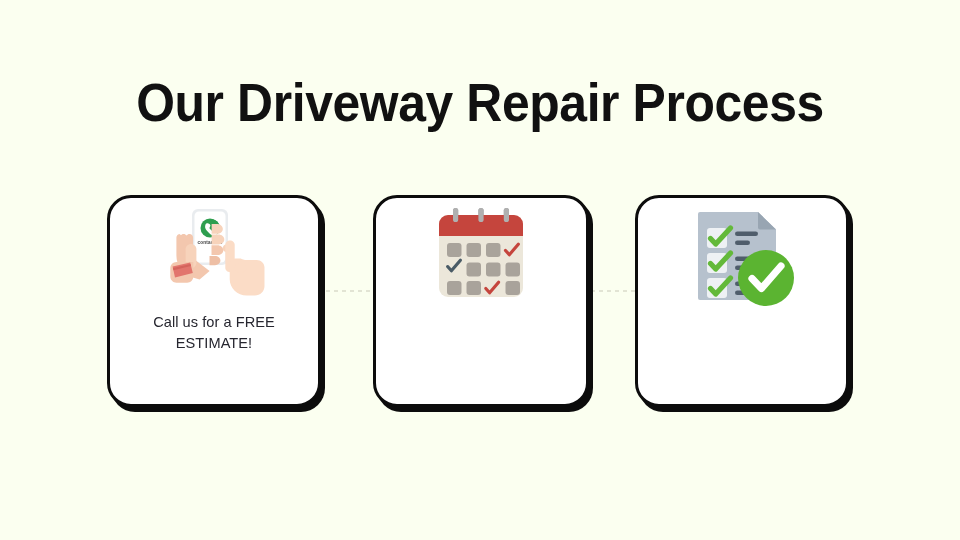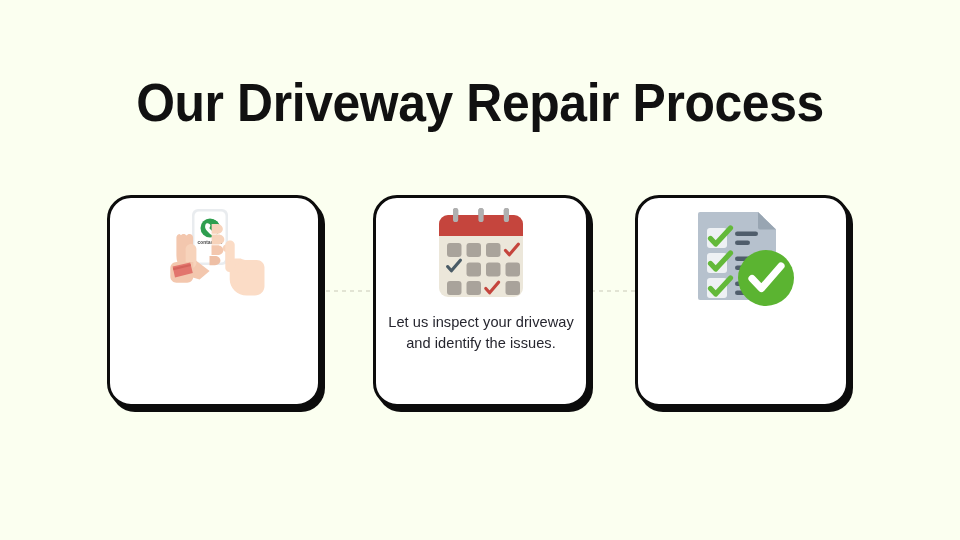--- a/index.html
+++ b/index.html
@@ -139,20 +139,21 @@
         </g>
 
         <g>
           <path d="M72.5 38.5c-2.1 0-3.8 1.7-3.8 3.8 0 2.1 1.7 3.8 3.8 3.8h2.3v-7.6z" fill="#f7d3bb"></path>
           <path d="M76 34.5c-2.6 0-4.7 2-4.7 4.5v22.8c0 2.4 2.1 4.4 4.7 4.4s4.7-2 4.7-4.4V39c0-2.5-2.1-4.5-4.7-4.5z" fill="#fbdcc6"></path>
           <path d="M82 52.5c-3.5 0-6.3 2.6-6.3 5.9v14.8c0 9 7.6 16.3 17 16.3h8.2c5.3 0 9.6-4.1 9.6-9.2V61.6c0-4.1-3.5-7.5-7.8-7.5H92.2c-2.9 0-5.4-1.6-5.4-1.6z" fill="#fbdcc6"></path>
           <path d="M86.5 56.8c3.3 0 6 2.2 6 4.9s-2.7 4.9-6 4.9-6-2.2-6-4.9 2.7-4.9 6-4.9z" fill="#fbdcc6"></path>
         </g>
       </svg>
     </div>
+    <div class="card-text">Call us for a FREE ESTIMATE!</div>
   </div>
 
   <div class="card card2">
     <div class="card-icon">
       <svg width="108" height="100" viewBox="0 0 108 100" aria-hidden="true">
 
         <rect x="26" y="2" width="5.2" height="16" rx="2.6" fill="#9b9b9b"></rect>
         <rect x="51.4" y="2" width="5.2" height="16" rx="2.6" fill="#9b9b9b"></rect>
         <rect x="76.8" y="2" width="5.2" height="16" rx="2.6" fill="#9b9b9b"></rect>
 
@@ -173,21 +174,20 @@
         <rect x="39.5" y="56.5" width="14.5" height="14" rx="3" fill="#a9a39b"></rect>
         <rect x="59" y="56.5" width="14.5" height="14" rx="3" fill="#a9a39b"></rect>
         <rect x="78.5" y="56.5" width="14.5" height="14" rx="3" fill="#a9a39b"></rect>
 
         <rect x="20" y="75" width="14.5" height="14" rx="3" fill="#a9a39b"></rect>
         <rect x="39.5" y="75" width="14.5" height="14" rx="3" fill="#a9a39b"></rect>
         <path d="M58.8 82.5l3.8 4.2 9-10.5" stroke="#c5453d" stroke-width="3.2" fill="none" stroke-linecap="round" stroke-linejoin="round"></path>
         <rect x="78.5" y="75" width="14.5" height="14" rx="3" fill="#a9a39b"></rect>
       </svg>
     </div>
-    <div class="card-text">Let us inspect your driveway and identify the issues.</div>
   </div>
 
   <div class="card card3">
     <div class="card-icon">
       <svg width="112" height="100" viewBox="0 0 112 100" aria-hidden="true">
 
         <path d="M14 6h58l18 17.5V92a2 2 0 0 1-2 2H14a2 2 0 0 1-2-2V8a2 2 0 0 1 2-2z" fill="#b6c1cd"></path>
         <path d="M72 6l18 17.5H74a2 2 0 0 1-2-2z" fill="#98a5b2"></path>
 
         <rect x="21" y="22" width="20" height="20" rx="3" fill="#eef1f4"></rect>

